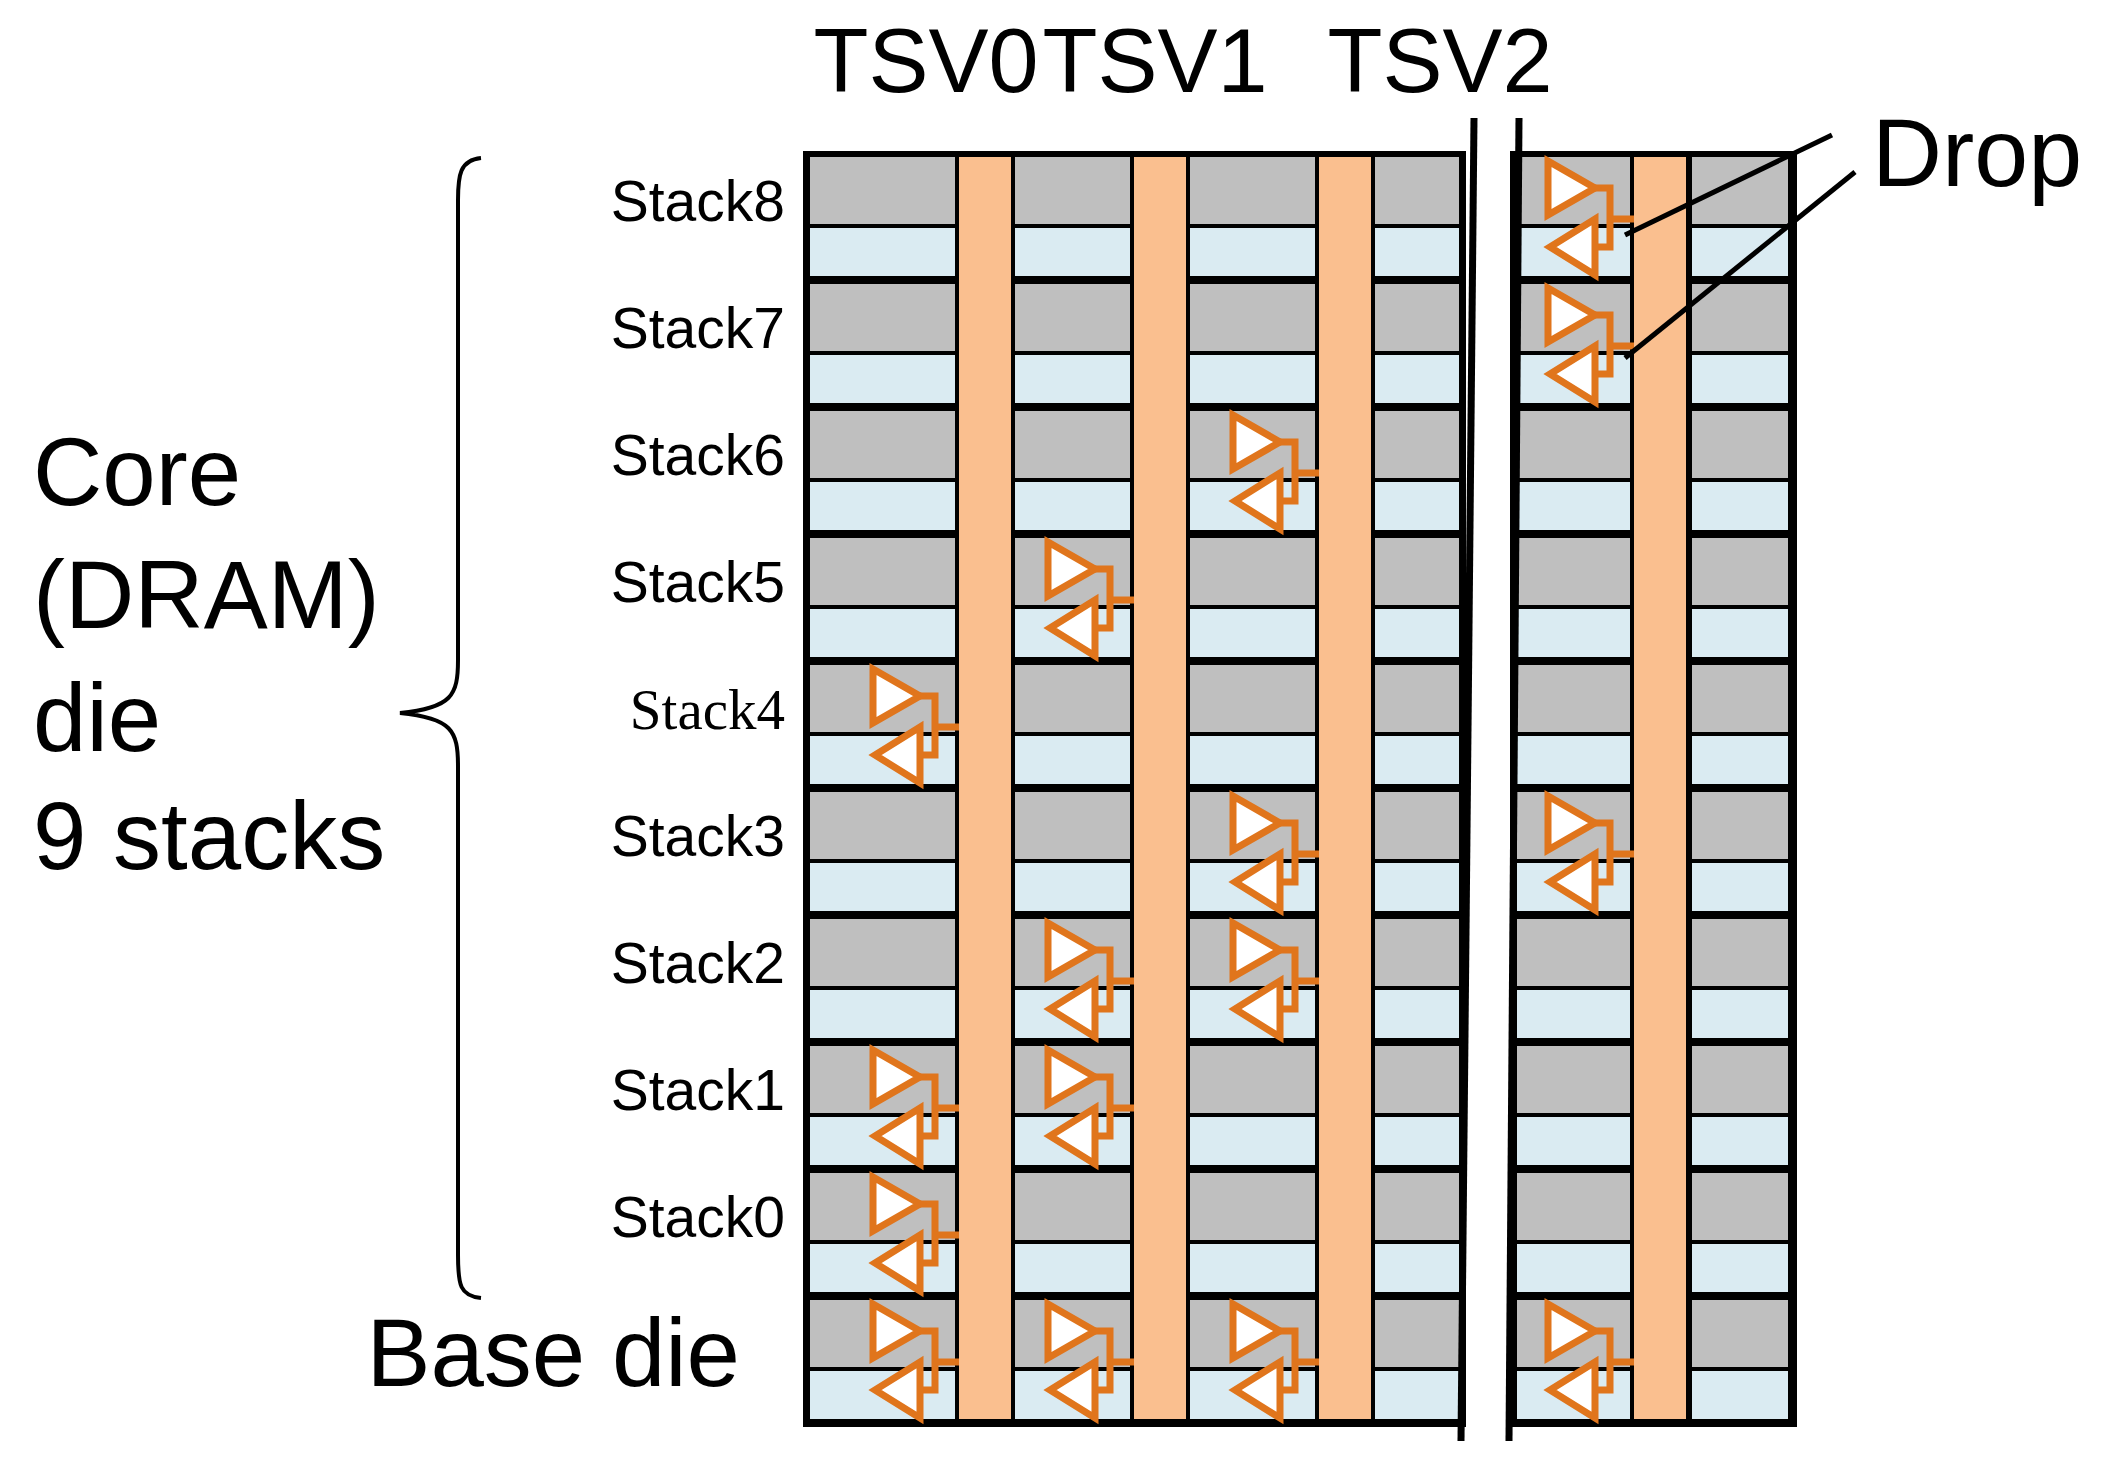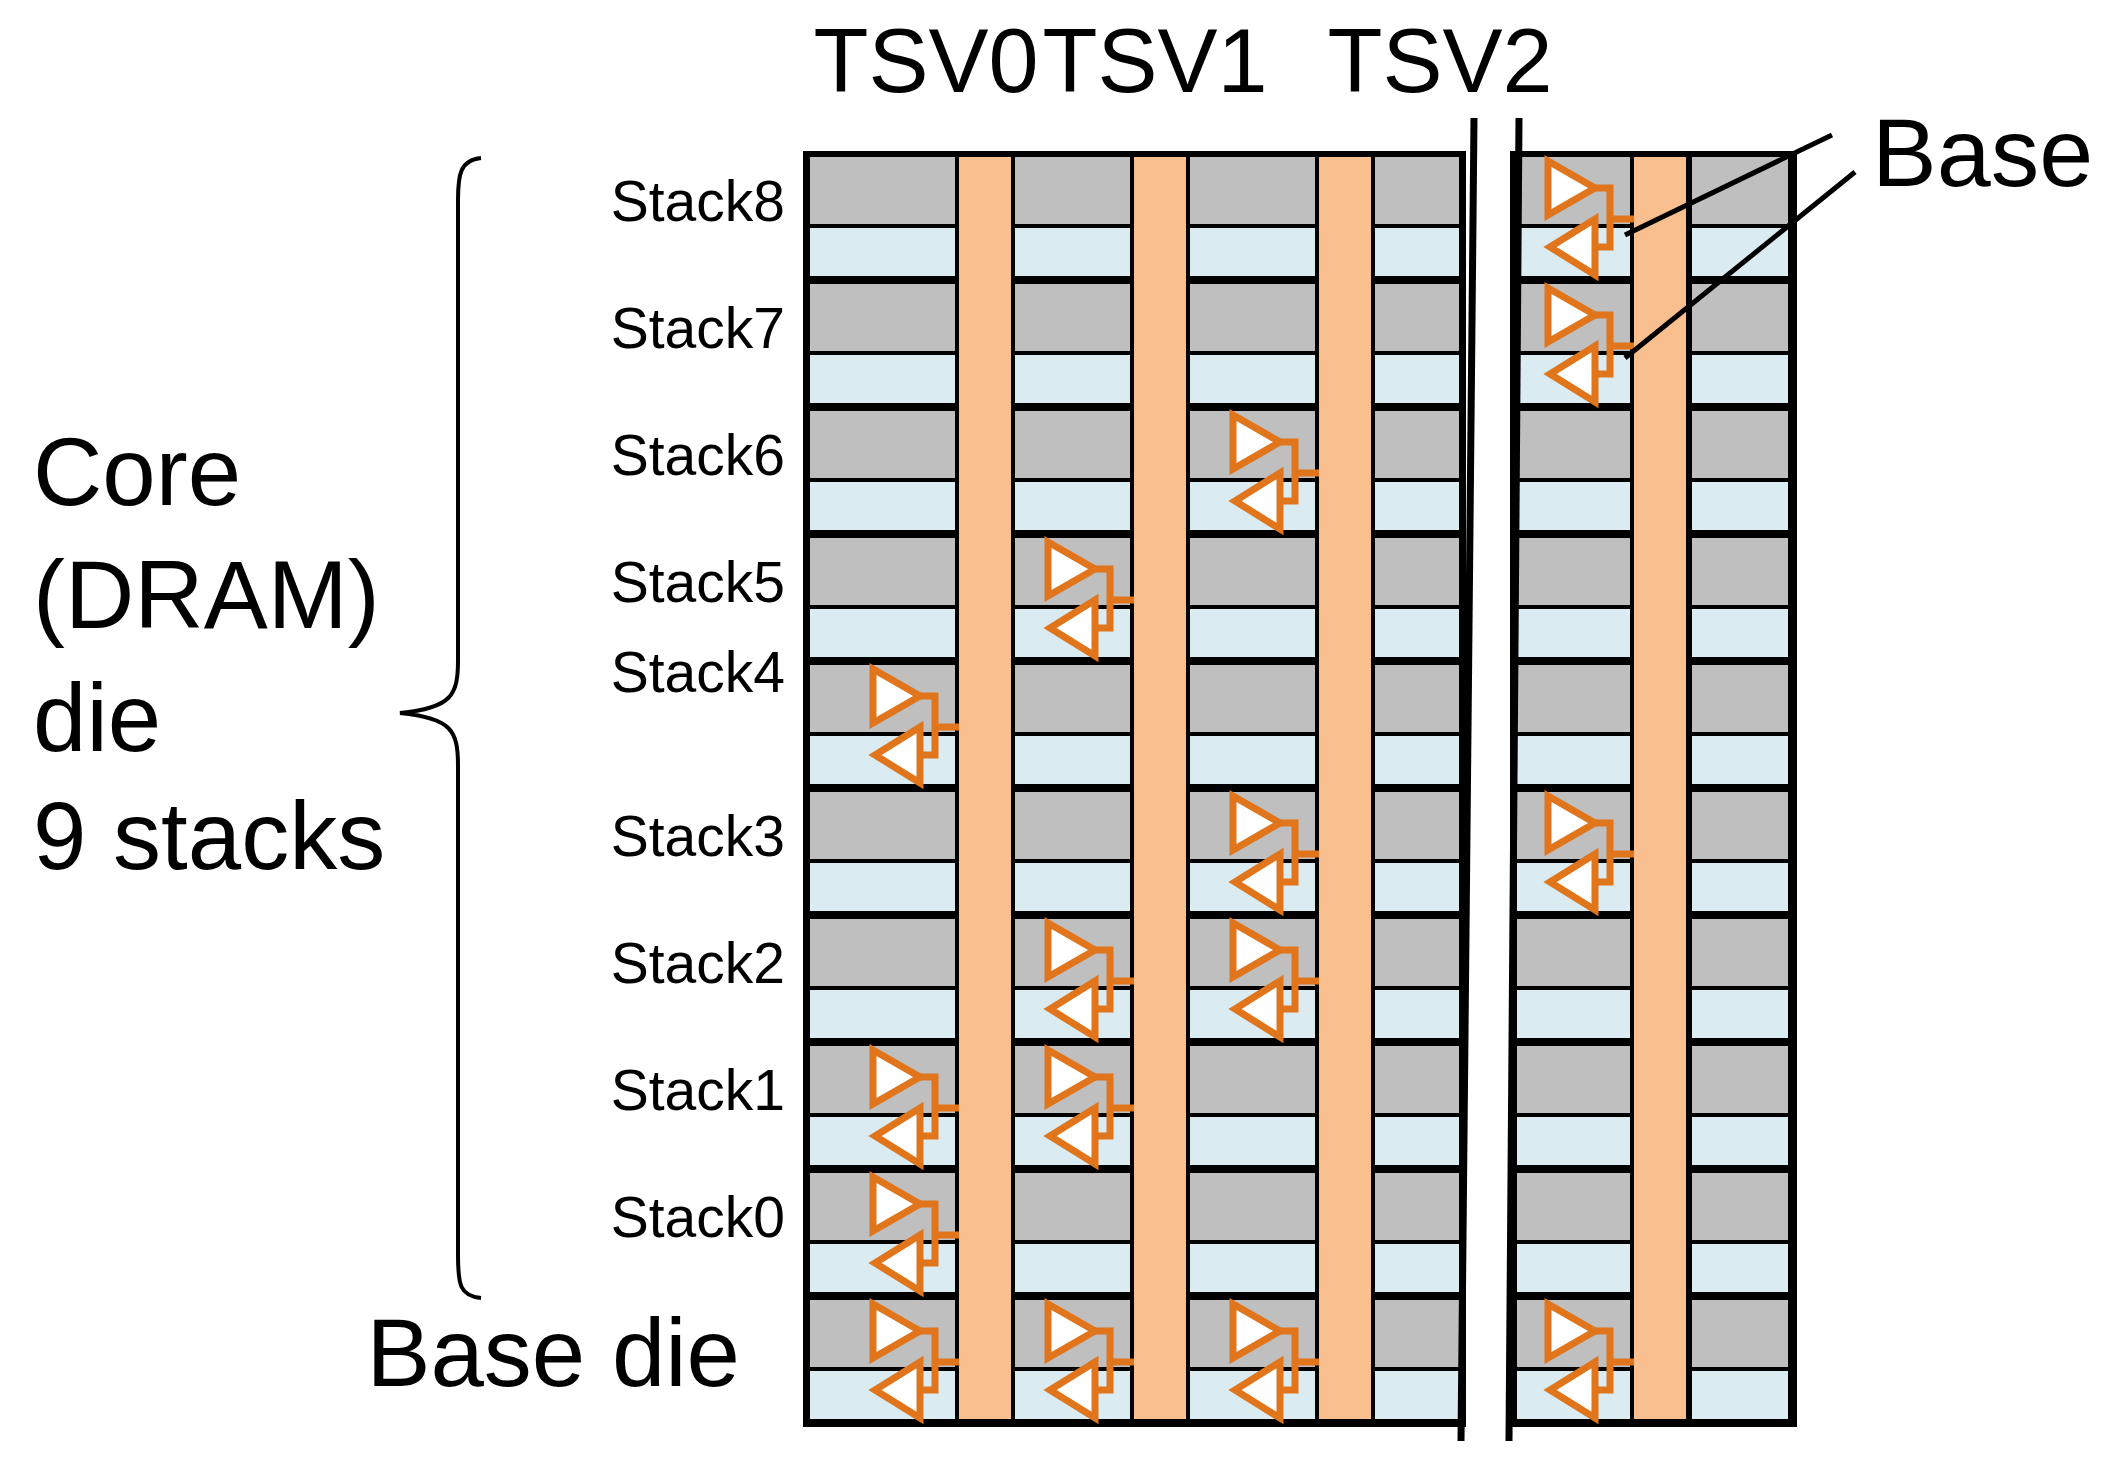--- a/index.html
+++ b/index.html
@@ -247,26 +247,26 @@
       <path d="M 481 158 C 460 160 458 175 458 200 L 458 660 C 458 695 452 708 400 713 C 452 718 458 731 458 766 L 458 1255 C 458 1285 460 1296 481 1298" fill="none" stroke="#000000" stroke-width="4"></path>
       <line x1="1832" y1="135" x2="1625" y2="235" stroke="#000000" stroke-width="5"></line>
       <line x1="1855" y1="172" x2="1625" y2="358" stroke="#000000" stroke-width="5"></line>
     </svg>
 
   <div class="lbl core-lbl" style="top:547px">(DRAM)</div>
   <div class="lbl core-lbl" style="top:424px">Core</div>
   <div class="lbl core-lbl" style="top:670px">die</div>
   <div class="lbl core-lbl" style="top:788px">9 stacks</div>
   <div class="lbl base-lbl">Base die</div>
-  <div class="lbl drop-lbl">Base</div>
+  <div class="lbl drop-lbl">Drop</div>
 <div class="lbl tsv-lbl" style="left: 926px; top: 16px;">TSV0</div>
     <div class="lbl tsv-lbl" style="left: 1155px; top: 16px;">TSV1</div>
     <div class="lbl tsv-lbl" style="left: 1396px; top: 16px; margin-left: 44px;">TSV2</div>
     <div class="lbl stack-lbl" style="top: 173px;">Stack8</div>
     <div class="lbl stack-lbl" style="top: 300px;">Stack7</div>
     <div class="lbl stack-lbl" style="top: 427px;">Stack6</div>
     <div class="lbl stack-lbl" style="top: 554px;">Stack5</div>
-    <div class="lbl stack-lbl" style="top: 644px;">Stack4</div>
+    <div class="lbl stack-lbl" style="top: 681px; font-family: Liberation Serif, serif;">Stack4</div>
     <div class="lbl stack-lbl" style="top: 808px;">Stack3</div>
     <div class="lbl stack-lbl" style="top: 935px;">Stack2</div>
     <div class="lbl stack-lbl" style="top: 1062px;">Stack1</div>
     <div class="lbl stack-lbl" style="top: 1189px;">Stack0</div>
   </div>
 
 </body></html>

